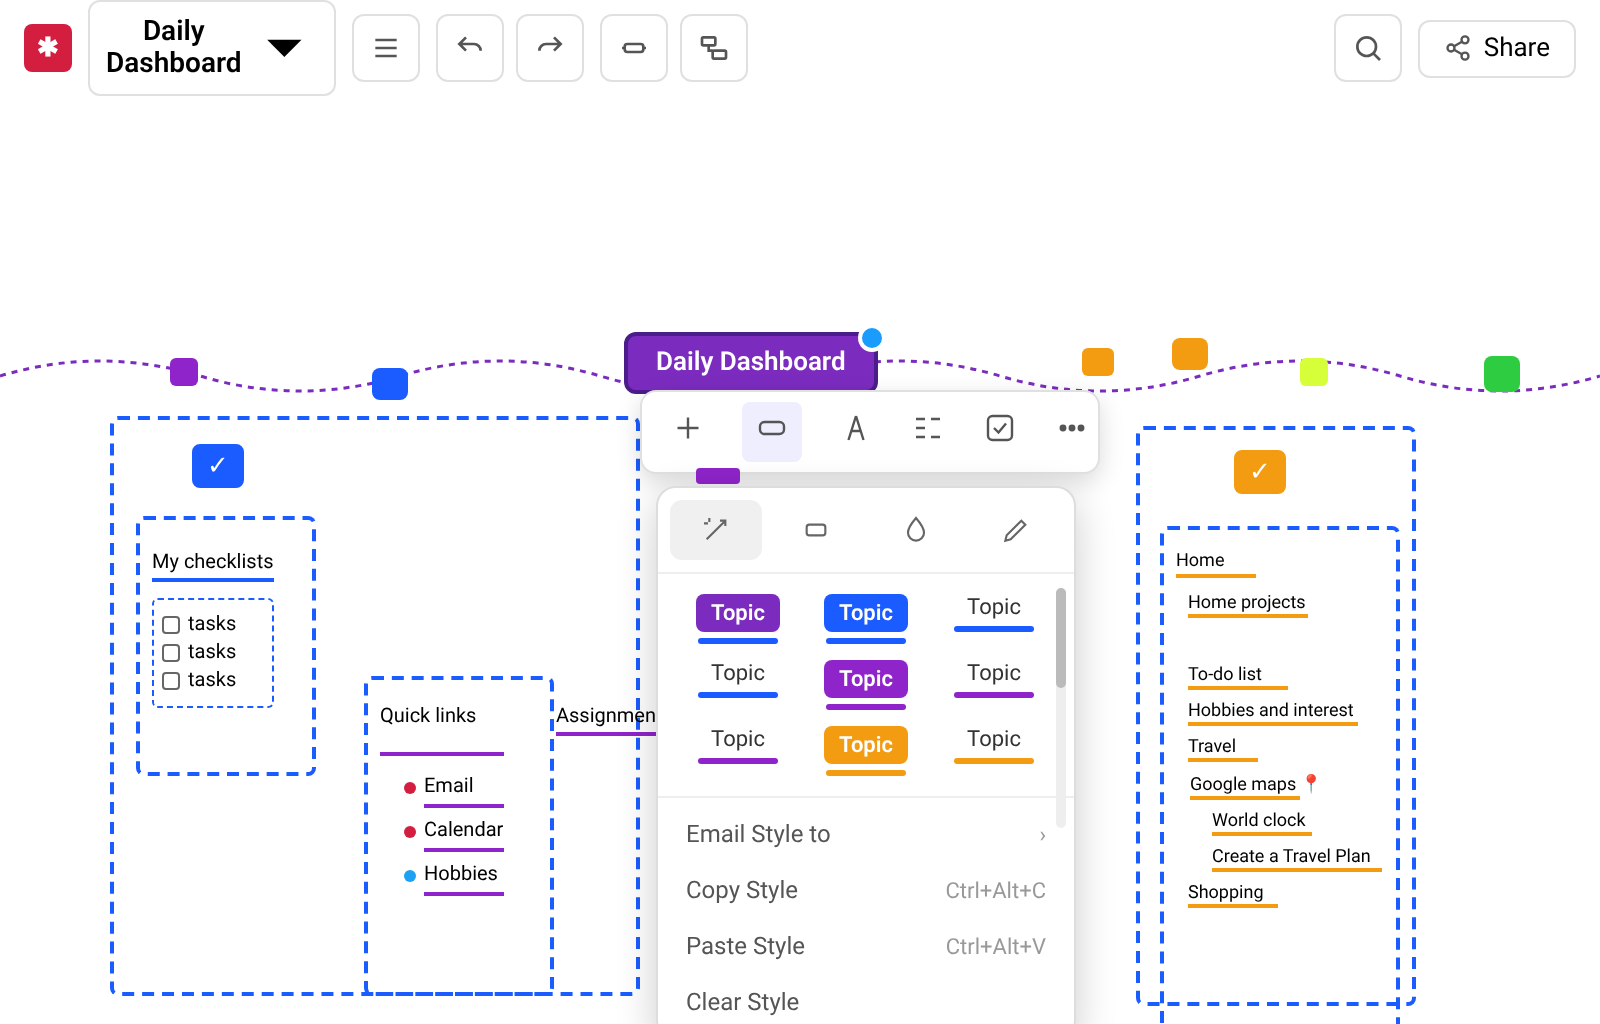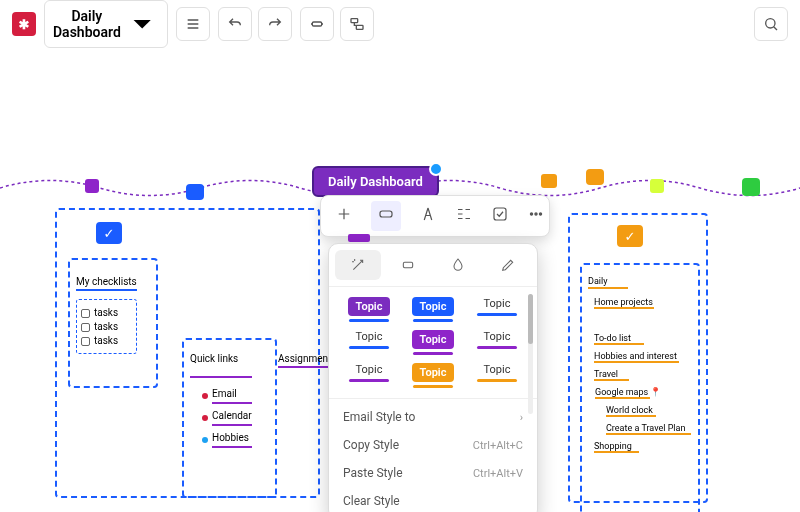--- a/index.html
+++ b/index.html
@@ -30,21 +30,21 @@
 .sp-tab.active{background:#f0f0f0}
 .sp-tab svg{width:16px;height:16px;stroke:#666;fill:none;stroke-width:1.6}
 .sp-grid{display:grid;grid-template-columns:repeat(3,1fr);gap:8px;padding:10px 12px}
 .sp-swatch{display:flex;flex-direction:column;align-items:center;gap:3px}
 .sw-box{padding:3px 8px;border-radius:4px;font-size:11px;font-weight:600;color:#fff}
 .sw-line{width:40px;height:3px;border-radius:2px}
 .sw-text{font-size:11px;color:#333}
 .sp-menu{border-top:1px solid #eee;padding:4px 0}
 .sp-item{display:flex;align-items:center;justify-content:space-between;padding:7px 14px;font-size:12px;color:#555;cursor:pointer}
 .sp-sc{font-size:11px;color:#999}
-.mini-item{display:flex;align-items:flex-end;gap:4px;margin:3px 0}
+.mini-item{display:flex;align-items:center;gap:4px;margin:3px 0}
 .mini-cb{width:9px;height:9px;border:1px solid #666;border-radius:2px}
 .mini-dot{width:6px;height:6px;border-radius:50%}
 .scroll-track{position:absolute;right:4px;top:50px;width:5px;height:120px;background:#eee;border-radius:3px}
 .scroll-thumb{width:5px;height:50px;background:#bbb;border-radius:3px}
 </style>
 </head>
 <body>
 
 <div class="toolbar">
   <div class="logo">✱</div>
@@ -86,20 +86,29 @@
         </svg>
       </button>
   </div>
   <div class="spacer"></div>
   <button class="icon-btn">
       <svg viewBox="0 0 24 24">
         <circle cx="11" cy="11" r="7"></circle>
         <path d="M21 21l-5-5"></path>
       </svg>
     </button>
+  <button class="share-btn">
+    <svg viewBox="0 0 24 24" width="14" height="14" style="stroke:#555;fill:none;stroke-width:2">
+        <circle cx="18" cy="5" r="3"></circle>
+        <circle cx="6" cy="12" r="3"></circle>
+        <circle cx="18" cy="19" r="3"></circle>
+        <path d="M8.6 10.6l6.8-4M8.6 13.4l6.8 4"></path>
+      </svg>
+    <span>Share</span>
+  </button>
 </div>
 
 <div class="canvas">
 
   <svg style="position:absolute;top:115px;left:0;width:800px;height:50px">
     <path d="M0 25 Q50 10 100 25 T200 25 T300 25 T400 25 T500 25 T600 25 T700 25 T800 25" stroke="#7b2cbf" stroke-width="1.5" stroke-dasharray="3,3" fill="none"></path>
   </svg>
 
   <div class="small-sq" style="top:131px;left:85px;background:#8e24c9"></div>
   <div class="small-sq" style="top:136px;left:186px;background:#1a5cff;width:18px;height:16px;border-radius:4px"></div>
@@ -158,21 +167,21 @@
       <div style="width:40px;height:2px;background:#8e24c9;margin:1px 0 6px 10px"></div>
     </div>
   </div>
 
   <div style="position:absolute;top:305px;left:278px;font-size:10px">
     <span style="border-bottom:2px solid #8e24c9;padding-bottom:2px">Assignments</span>
   </div>
 
   <div class="node-checklist node-orange" style="top:177px;left:617px"></div>
   <div style="position:absolute;top:228px;left:588px;font-size:9px;width:110px">
-    <div style="border-bottom:2px solid #f39c12;padding-bottom:1px;width:40px">Daily</div>
+    <div style="border-bottom:2px solid #f39c12;padding-bottom:1px;width:40px">Home</div>
     <div style="margin-top:8px;margin-left:6px">
       <div><span>Home projects</span><div style="height:2px;background:#f39c12;width:60px"></div></div>
       <div style="margin-top:24px"><span>To-do list</span><div style="height:2px;background:#f39c12;width:50px"></div></div>
       <div style="margin-top:6px"><span>Hobbies and interest</span><div style="height:2px;background:#f39c12;width:85px"></div></div>
       <div style="margin-top:6px"><span>Travel</span><div style="height:2px;background:#f39c12;width:35px"></div></div>
       <div style="margin:6px 0 0 1px"><span>Google maps</span> <span>📍</span><div style="height:2px;background:#f39c12;width:55px"></div></div>
       <div style="margin:6px 0 0 12px"><span>World clock</span><div style="height:2px;background:#f39c12;width:50px"></div></div>
       <div style="margin:6px 0 0 12px"><span>Create a Travel  Plan</span><div style="height:2px;background:#f39c12;width:85px"></div></div>
       <div style="margin-top:6px"><span>Shopping</span><div style="height:2px;background:#f39c12;width:45px"></div></div>
     </div>

